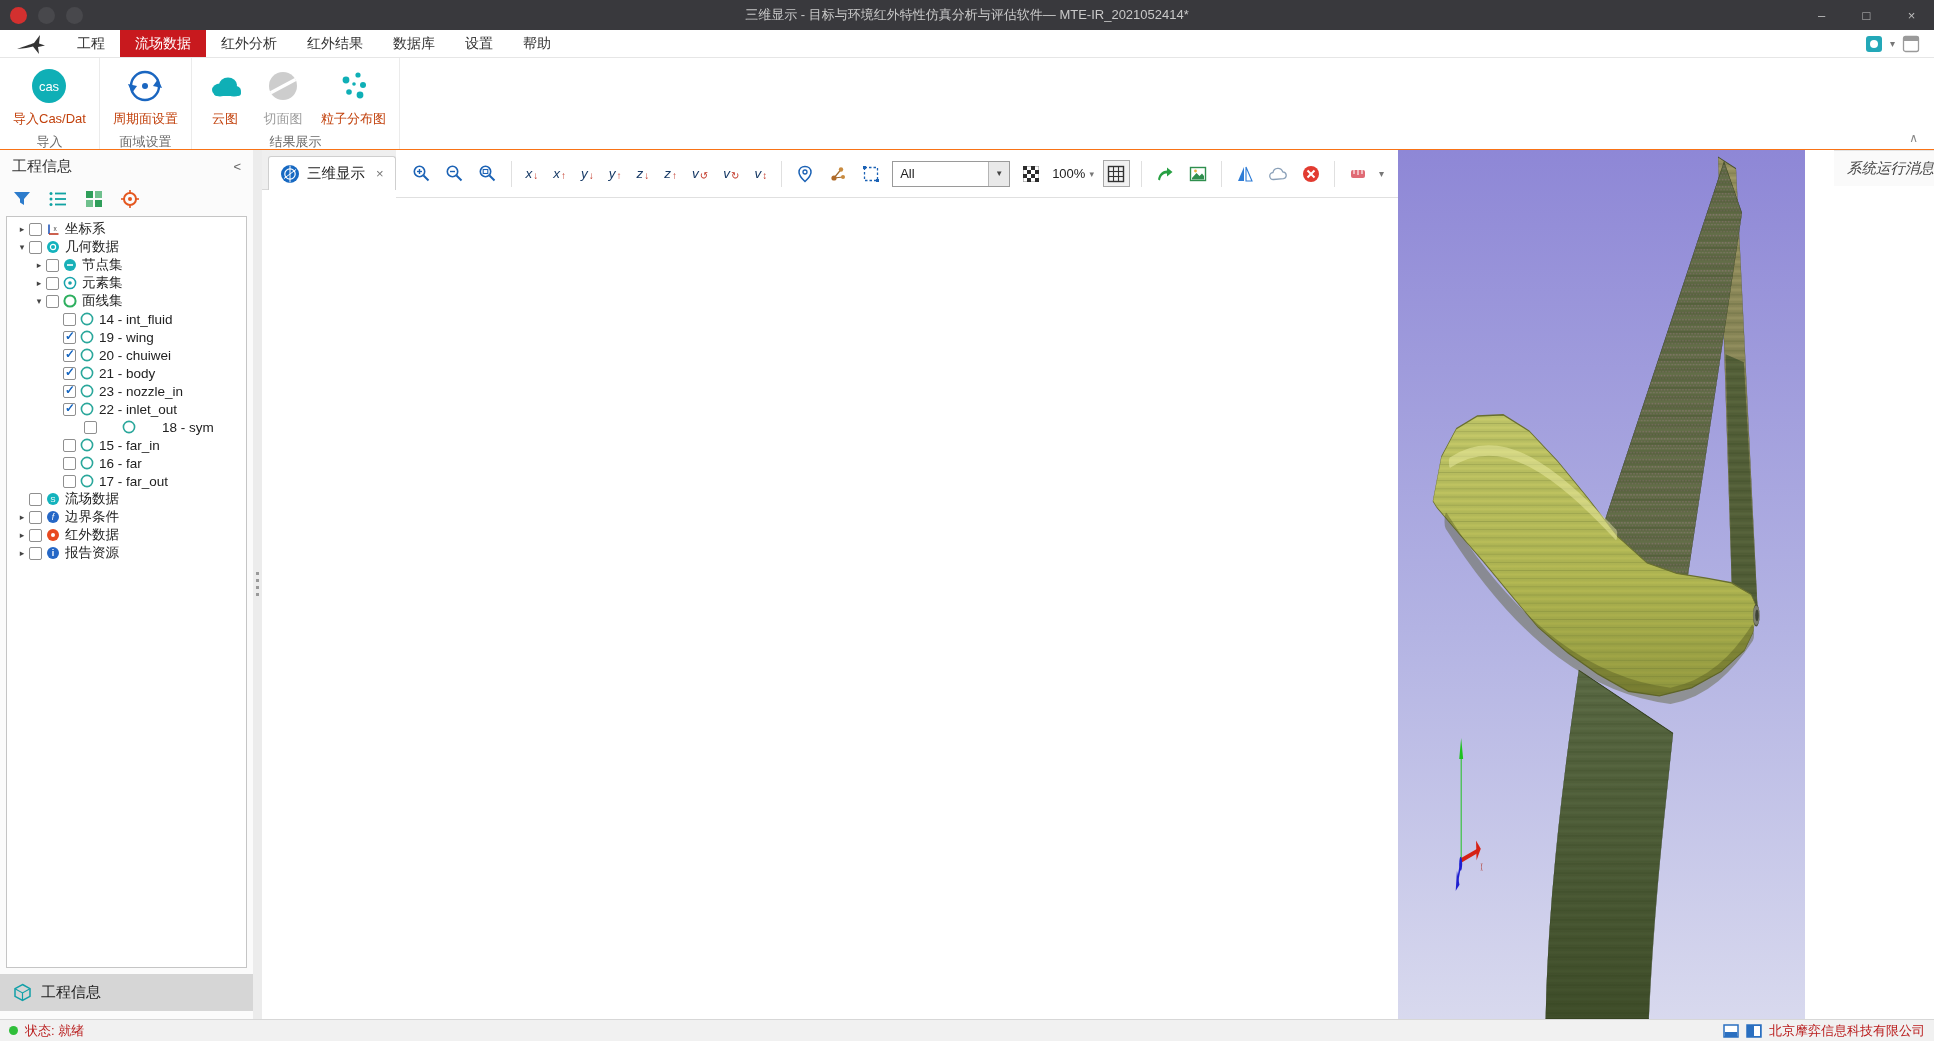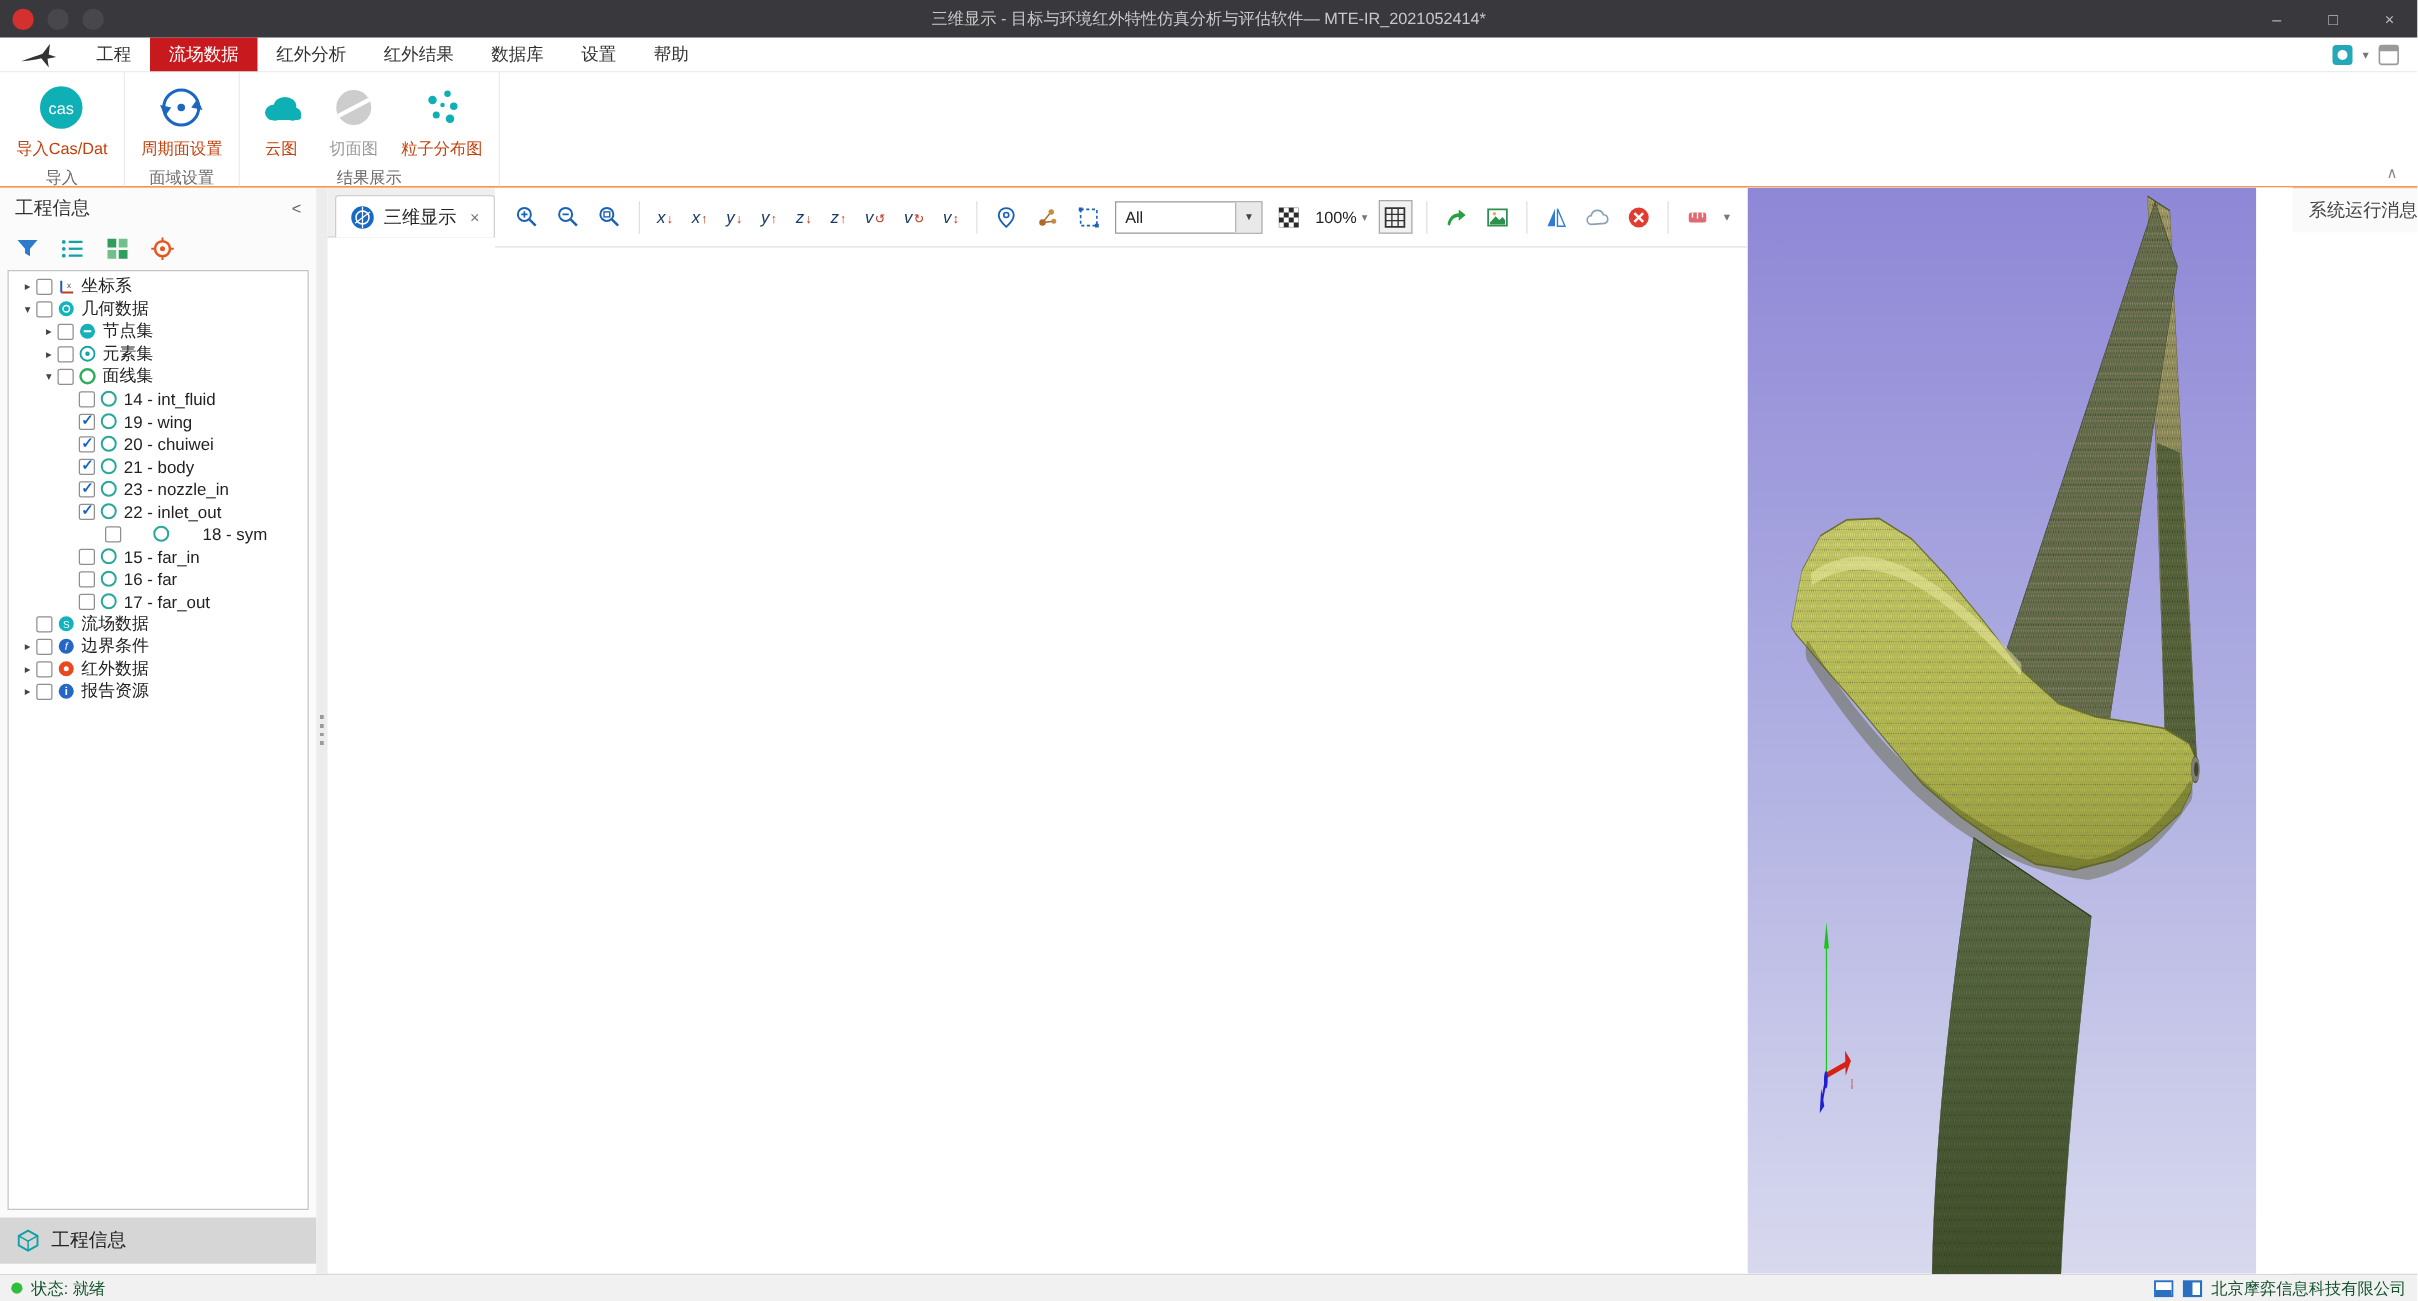--- a/index.html
+++ b/index.html
@@ -68,23 +68,23 @@
   .combo .cval { flex:1; padding-left:7px; color:#222; }
   .combo .cbtn { width:21px; height:100%; background:#e9e9e9; border-left:1px solid #b5b5b5; display:flex; align-items:center; justify-content:center; font-size:8px; color:#444; }
   .zoomdd { display:flex; align-items:center; gap:4px; font-size:13px; color:#222; }
   .zoomdd .mr-caret { font-size:9px; }
   .gridbtn { width:27px; height:27px; border:1px solid #a8a8a8; background:#f1f1f1; display:flex; align-items:center; justify-content:center; }
 
   .viewportwrap { flex:1; background:#fff; position:relative; min-height:0; }
   .viewport3d { position:absolute; left:0; top:0; bottom:0; right:29px; }
   svg.scene { width:100%; height:100%; display:block; }
 
-  .messagebar { height:36px; background:#fafafa; border-top:1px solid #e3e3e3; display:flex; align-items:center; padding-left:13px; font-size:14.5px; color:#444; }
-
-  .statusbar { height:22px; background:#f1f1f1; border-top:1px solid #d7d7d7; display:flex; align-items:center; padding:0 9px; font-size:13px; color:#14532d; }
+  .messagebar { height:36px; background:#fafafa; border-top:1px solid #e3e3e3; display:flex; align-items:center; padding-left:13px; font-size:14.5px; color:#444;font-style:italic; }
+
+  .statusbar { height:22px; background:#f1f1f1; border-top:1px solid #d7d7d7; display:flex; align-items:center; padding:0 9px; font-size:13px; color:#b91c1c; }
   .sdot { width:9px; height:9px; border-radius:50%; background:#2fbf3a; margin-right:7px; flex:none; }
   .sb-right { margin-left:auto; display:flex; align-items:center; gap:7px; }
 </style>
 </head>
 <body>
 
 <div class="app">
 
   <div class="titlebar">
     <div class="tb-quick" id="tb-quick">

